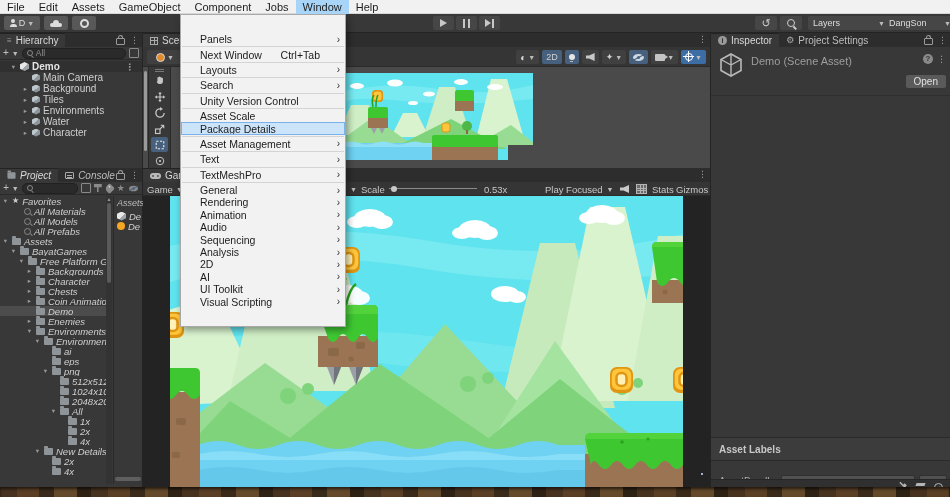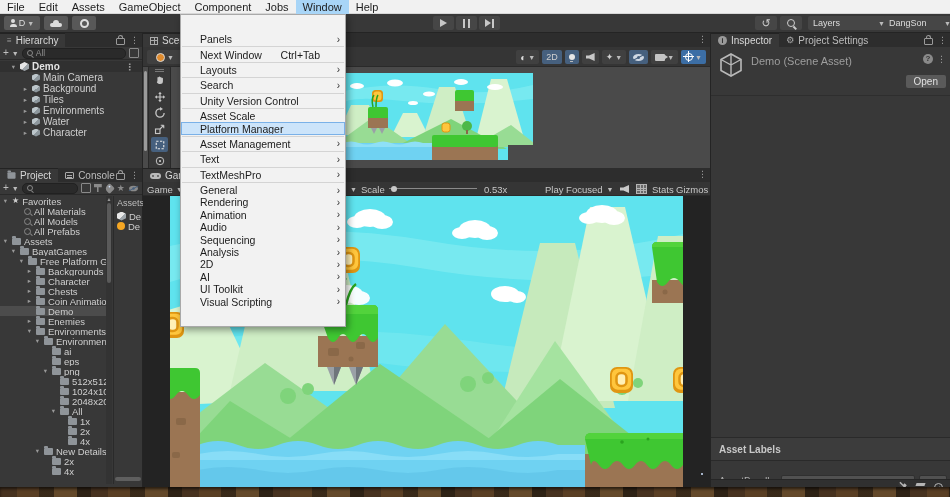--- a/index.html
+++ b/index.html
@@ -229,21 +229,21 @@
 
         <div class="hrow" style="padding-left: 22px;">
           <span class="arr">▸</span>
           <span class="icn-cube"></span>
           <span>Character</span>
         </div>
       </div>
   </div>
 </div>
 
-<div class="abs panel" style="left:0;top:168px;width:143px;height:319px;border-right:1px solid #242424;">
+<div class="abs panel" style="left:0;top:168px;width:143px;height:319px;border-right:1px solid #242424;font-style:italic;">
   <div class="tabbar">
     <div class="tab active">
       <span class="icn-folder" style="transform:scale(.9);"></span>
       <span>Project</span>
     </div>
     <div class="tab">
       <span class="icn-console"></span>
       <span>Console</span>
     </div>
     <div class="tab-right">
@@ -831,21 +831,21 @@
     </div>
     <div class="msep"></div>
 
     <div class="mi">
       <span class="lbl">Asset Scale</span>
 
       <span class="sub"></span>
     </div>
 
     <div class="mi hl">
-      <span class="lbl">Platform Manager</span>
+      <span class="lbl">Package Details</span>
 
       <span class="sub"></span>
     </div>
     <div class="msep"></div>
 
     <div class="mi">
       <span class="lbl">Asset Management</span>
 
       <span class="sub"><span>›</span></span>
     </div>

